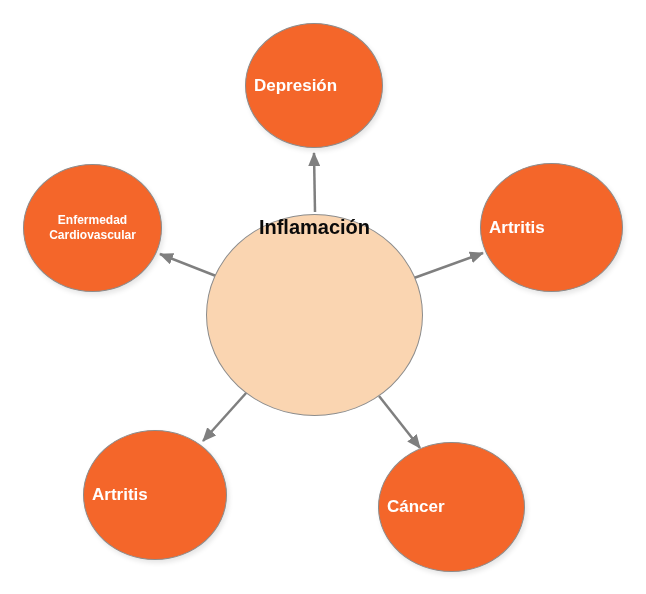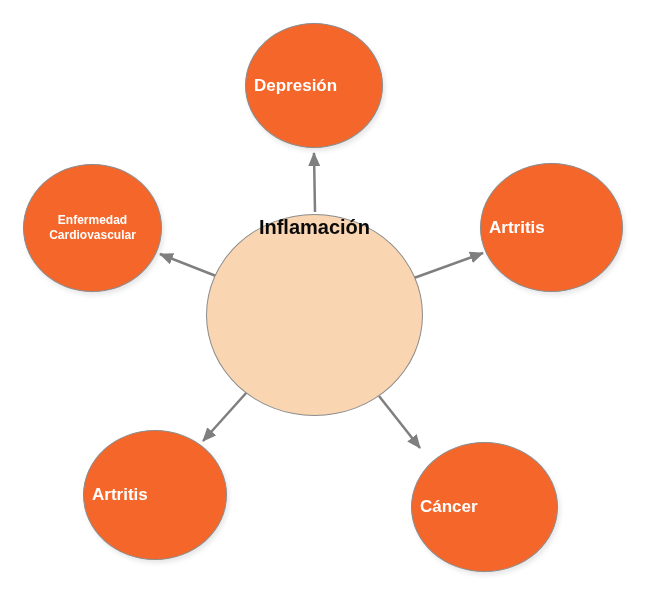--- a/index.html
+++ b/index.html
@@ -57,21 +57,21 @@
     flex-direction: column;
   }
   .node .lbl {
     display: block;
     padding: 0 8px;
   }
   #node-depresion        { left: 245px; top: 23px;  width: 138px; height: 125px; }
   #node-enfermedad       { left: 23px;  top: 164px; width: 139px; height: 128px; font-size: 12px; }
   #node-artritis         { left: 480px; top: 163px; width: 143px; height: 129px; }
   #node-diabetes         { left: 83px;  top: 430px; width: 144px; height: 130px; }
-  #node-cancer           { left: 411px; top: 442px; width: 147px; height: 130px; }
+  #node-cancer           { left: 378px; top: 442px; width: 147px; height: 130px; }
   #node-center           { left: 206px; top: 214px; width: 217px; height: 202px; }
 </style>
 </head>
 <body>
 
 <div class="canvas">
 
   <svg class="arrows" viewBox="0 0 646 594">
     <defs>
       <marker id="ah" viewBox="0 0 14 12" refX="13" refY="6" markerWidth="14" markerHeight="12" markerUnits="userSpaceOnUse" orient="auto">

